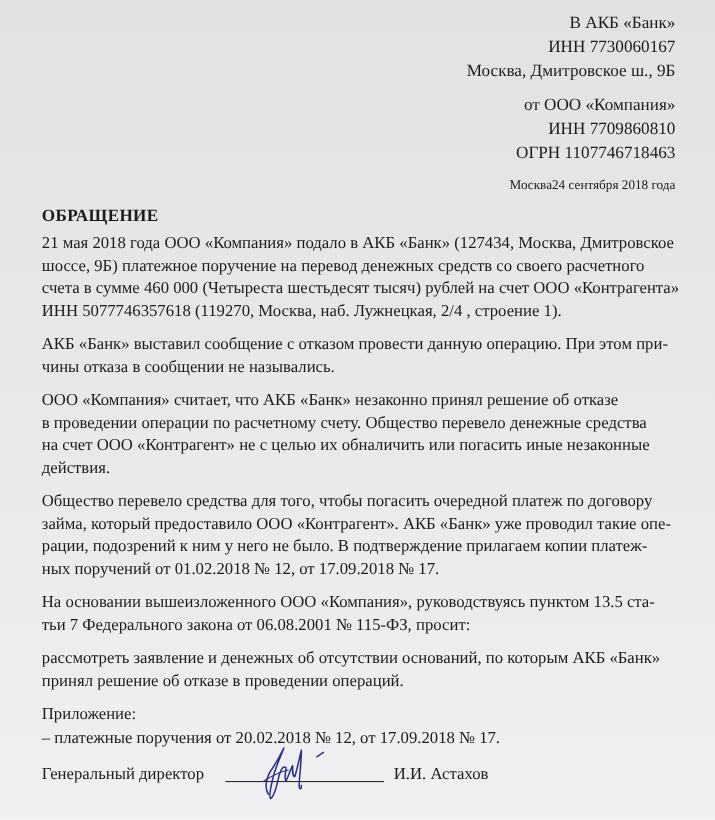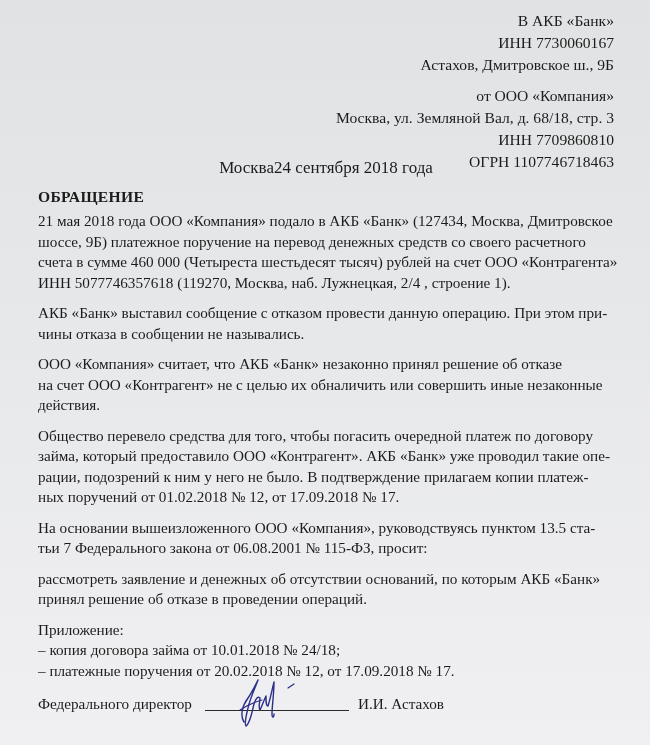--- a/index.html
+++ b/index.html
@@ -31,22 +31,22 @@
     .addr div { white-space: nowrap; }
     .addr-to { top: 10px; }
     .addr-from { top: 85px; }
 
     .place-date {
       position: absolute;
       top: 157px;
       left: 0;
       width: 576px;
       display: flex;
-      justify-content: center;
-      font-size: 17px;
+      justify-content: flex-end;
+      font-size: 12px;
       line-height: 22px;
     }
     .title {
       position: absolute;
       top: 186px;
       left: 0;
       width: 576px;
       text-align: left;
       font-weight: bold;
       font-size: 15.6px;
@@ -104,26 +104,25 @@
     }
   </style>
 </head>
 <body>
 
 <div class="doc">
 
   <div class="addr addr-to">
     <div>В АКБ «Банк»</div>
     <div>ИНН  7730060167</div>
-    <div>Астахов, Дмитровское ш., 9Б</div>
+    <div>Москва, Дмитровское ш., 9Б</div>
   </div>
 
   <div class="addr addr-from">
     <div>от ООО «Компания»</div>
-    <div>Москва, ул. Земляной Вал, д. 68/18, стр. 3</div>
     <div>ИНН 7709860810</div>
     <div>ОГРН 1107746718463</div>
   </div>
 
   <div class="place-date">
     <span>Москва</span>
     <span>24 сентября 2018 года</span>
   </div>
 
   <div class="title">ОБРАЩЕНИЕ</div>
@@ -134,46 +133,46 @@
       <span>шоссе, 9Б) платежное поручение на перевод денежных средств со своего расчетного</span>
       <span>счета в сумме 460 000 (Четыреста шестьдесят тысяч) рублей на счет ООО «Контрагента»</span>
       <span>ИНН 5077746357618 (119270, Москва, наб. Лужнецкая, 2/4 , строение 1).</span>
     </p>
     <p>
       <span>АКБ «Банк» выставил сообщение с отказом провести данную операцию. При этом при-</span>
       <span>чины отказа в сообщении не назывались.</span>
     </p>
     <p>
       <span>ООО «Компания» считает, что АКБ «Банк» незаконно принял решение об отказе</span>
-      <span>на счет ООО «Контрагент» не с целью их обналичить или совершить иные незаконные</span>
+      <span>в проведении операции по расчетному счету. Общество перевело денежные средства</span>
+      <span>на счет ООО «Контрагент» не с целью их обналичить или погасить иные незаконные</span>
       <span>действия.</span>
     </p>
     <p>
       <span>Общество перевело средства для того, чтобы погасить очередной платеж по договору</span>
       <span>займа, который предоставило ООО «Контрагент». АКБ «Банк» уже проводил такие опе-</span>
       <span>рации, подозрений к ним у него не было. В подтверждение прилагаем копии платеж-</span>
       <span>ных поручений от 01.02.2018 № 12, от 17.09.2018 № 17.</span>
     </p>
     <p>
       <span>На основании вышеизложенного ООО «Компания», руководствуясь пунктом 13.5 ста-</span>
       <span>тьи 7 Федерального закона от 06.08.2001 № 115-ФЗ, просит:</span>
     </p>
     <p>
       <span>рассмотреть заявление и денежных об отсутствии оснований, по которым АКБ «Банк»</span>
       <span>принял решение об отказе в проведении операций.</span>
     </p>
     <p class="attach">
       <span>Приложение:</span>
-      <span>– копия договора займа от 10.01.2018 № 24/18;</span>
       <span>– платежные поручения от 20.02.2018 № 12, от 17.09.2018 № 17.</span>
     </p>
   </div>
 
   <div class="sign">
-    <span class="sign-role">Федерального директор</span>
+    <span class="sign-role">Генеральный директор</span>
     <div class="sign-line"></div>
     <svg class="sign-svg" viewBox="0 0 110 60">
       <path d="M24 50 C20 44, 22 34, 28 26 C32 20, 36 12, 38 8 C36 14, 30 26, 28 36 C26 44, 24 52, 26 54 C30 52, 32 40, 34 32 C36 26, 38 24, 40 26 C40 30, 38 36, 40 38 C42 34, 44 28, 46 24 C46 30, 46 34, 48 34 C50 28, 52 18, 54 10 C54 22, 52 34, 52 42 C52 46, 54 46, 54 42" fill="none" stroke="#2b2f8a" stroke-width="1.4" stroke-linecap="round" stroke-linejoin="round"></path>
       <path d="M20 38 C26 34, 34 30, 42 28" fill="none" stroke="#2b2f8a" stroke-width="1.1" stroke-linecap="round"></path>
       <path d="M68 16 L74 12" fill="none" stroke="#2b2f8a" stroke-width="1.3" stroke-linecap="round"></path>
     </svg>
     <span class="sign-name">И.И. Астахов</span>
   </div>
 
 </div>

